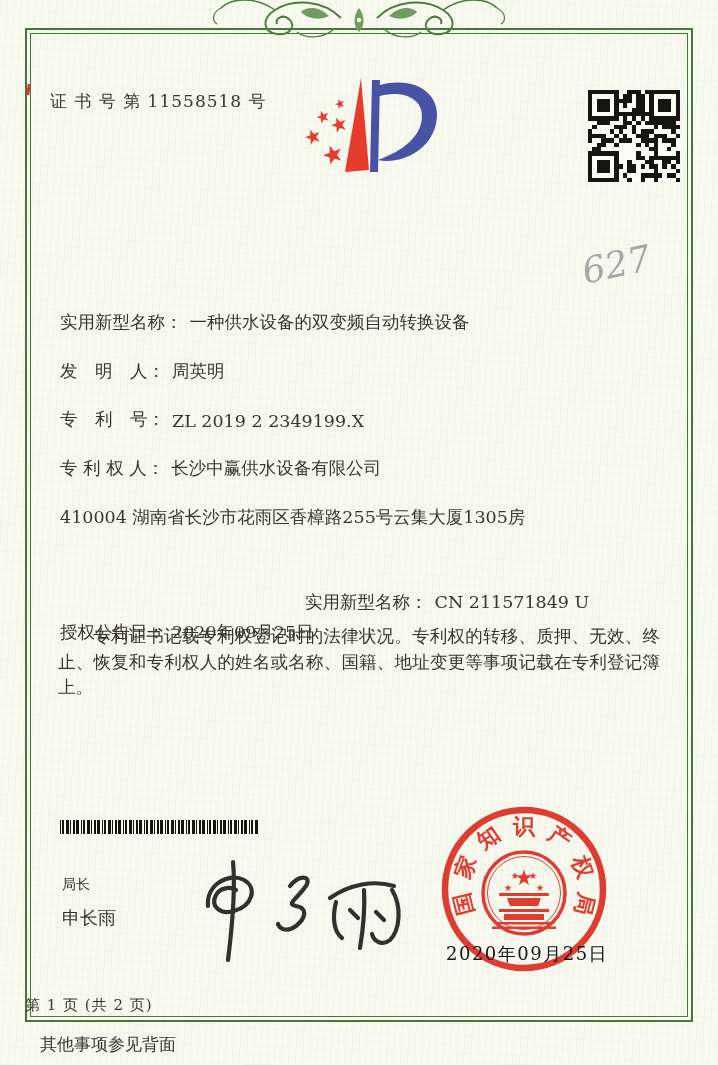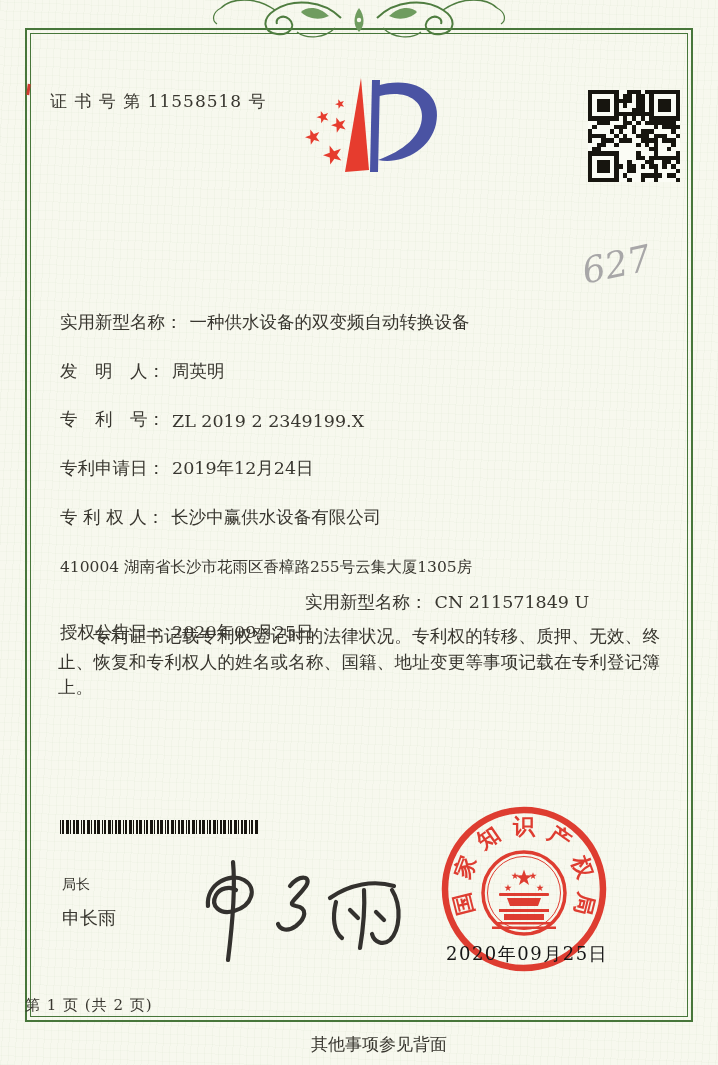--- a/index.html
+++ b/index.html
@@ -37,21 +37,21 @@
   .barcode{position:absolute;left:60px;top:820px;width:200px;height:14px;}
   .signer-title{position:absolute;left:62px;top:876px;font-size:14px;}
   .signer-name{position:absolute;left:62px;top:906px;font-size:18px;}
   .signature{position:absolute;left:178px;top:848px;width:225px;height:115px;}
   .seal{position:absolute;left:438px;top:803px;width:172px;height:172px;opacity:.93;}
   .seal-chars{position:absolute;left:0;top:0;right:0;bottom:0;}
   .seal-ch{position:absolute;width:26px;height:26px;line-height:26px;text-align:center;
     font-size:22px;font-weight:bold;color:#dd2f23;}
   .seal-date{position:absolute;left:446px;top:942px;font-size:18px;letter-spacing:1.5px;color:#151515;}
   .page-number{position:absolute;left:25px;width:668px;top:996px;text-align:left;font-size:15px;letter-spacing:1px;}
-  .back-note{position:absolute;left:0;right:0;top:1033px;text-align:center;font-size:17px;margin-left:40px;}
+  .back-note{position:absolute;left:0;right:0;top:1033px;font-size:17px;margin-left:40px;}
 </style>
 </head>
 <body>
 
 <div class="page">
 
   <div class="frame">
     <div class="frame-inner"></div>
   </div>
 
@@ -351,24 +351,20 @@
     </div>
     <div class="field-row">
       <span class="flabel">发　明　人：</span>
         <span class="fvalue">周英明</span>
     </div>
     <div class="field-row">
       <span class="flabel">专　利　号：</span>
         <span class="fvalue">ZL 2019 2 2349199.X</span>
     </div>
     <div class="field-row">
-      <span class="flabel">专利申请日：</span>
-        <span class="fvalue">2019年12月24日</span>
-    </div>
-    <div class="field-row">
       <span class="flabel">专 利 权 人：</span>
         <span class="fvalue">长沙中赢供水设备有限公司</span>
     </div>
     <div class="field-row">
         <span class="fvalue">410004 湖南省长沙市花雨区香樟路255号云集大厦1305房</span>
     </div>
   </div>
 
   <div class="grant-a">
     <span class="flabel">授权公告日：</span><span>2020年09月25日</span>

